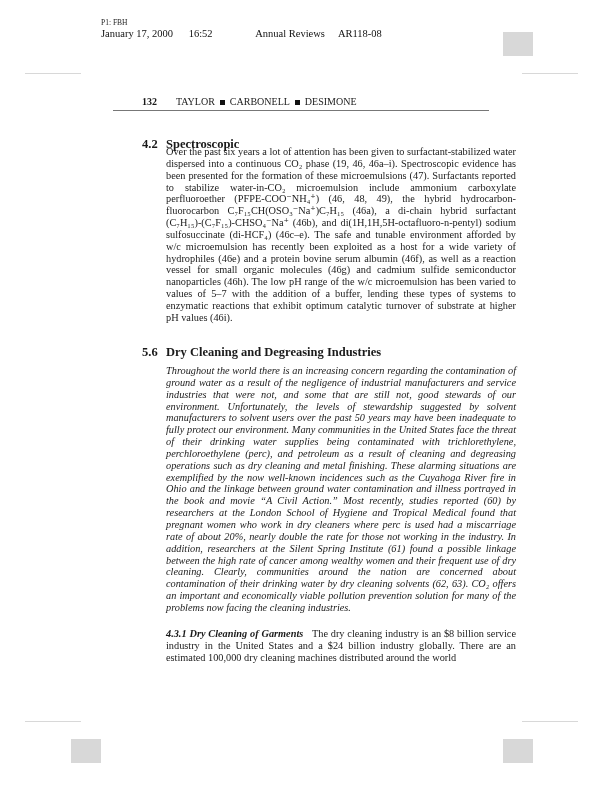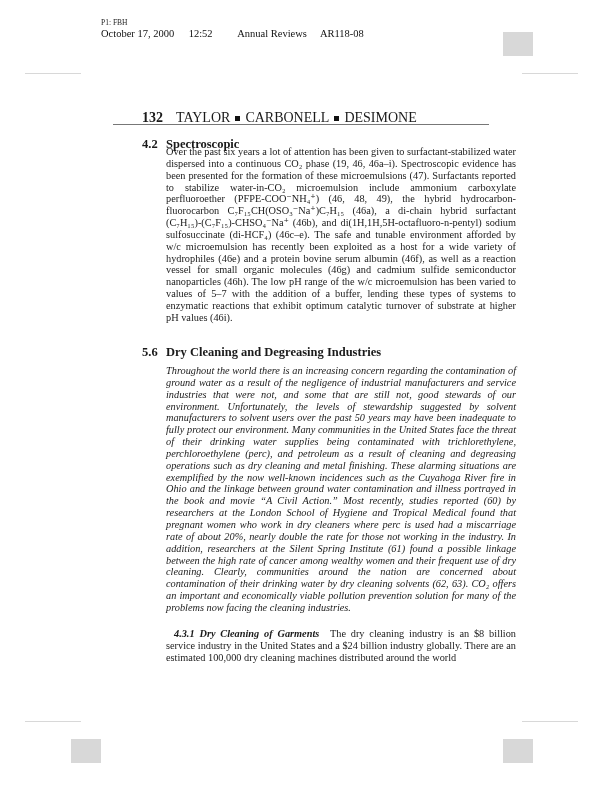--- a/index.html
+++ b/index.html
@@ -4,46 +4,46 @@
   <style>
     html, body { margin: 0; padding: 0; background: #ffffff; }
     body { width: 612px; height: 792px; position: relative; overflow: hidden;
            font-family: "Liberation Serif", "DejaVu Serif", serif; color: #1a1a1a; }
     .abs { position: absolute; padding-left: 29px; }
     .proof-id { left: 72px; top: 18px; font-size: 7.5px; color: #222; }
     .proof-line { left: 72px; top: 28px; font-size: 10.5px; color: #111; white-space: nowrap; }
     .proof-line span { display: inline-block; }
     .proof-line .date { width: 85px; }
     .proof-line .time { width: 46px; }
-    .proof-line .pub { width: 80px; }
+    .proof-line .pub { width: 80px; margin-left: 18px; }
     .crop { background: #d8d8d8; }
-    .running-head { left: 113px; top: 110px; width: 347px; height: 14px; border-bottom: 1px solid #777; font-size: 14px; white-space: nowrap; }
+    .running-head { left: 113px; top: 96px; width: 347px; height: 14px; border-bottom: 1px solid #777; font-size: 10px; white-space: nowrap; }
     .running-head .pageno { font-weight: bold; display: inline-block; width: 34px; }
     .running-head .sq { display: inline-block; width: 5px; height: 5px; background: #111; margin: 0 5px 1px 5px; vertical-align: middle; }
     .heading { font-size: 12.5px; font-weight: bold; white-space: nowrap; }
     .heading .num { display: inline-block; width: 24px; }
     .body-text { left: 137px; width: 350px; font-size: 10.3px; line-height: 11.85px; text-align: justify; hyphens: manual; }
     .body-text p { margin: 0; }
-    .subhead { font-weight: bold; font-style: italic; margin-right: 6px; margin-left: 8px; }
+    .subhead { font-weight: bold; font-style: italic; margin-right: 6px; }
   </style>
 </head>
 <body>
 
 <div class="abs crop" style="left:25px;top:73px;width:27px;height:1px;"></div>
 <div class="abs crop" style="left:522px;top:73px;width:27px;height:1px;"></div>
 <div class="abs crop" style="left:503px;top:32px;width:1px;height:24px;"></div>
 <div class="abs crop" style="left:25px;top:721px;width:27px;height:1px;"></div>
 <div class="abs crop" style="left:522px;top:721px;width:27px;height:1px;"></div>
 <div class="abs crop" style="left:71px;top:739px;width:1px;height:24px;"></div>
 <div class="abs crop" style="left:503px;top:739px;width:1px;height:24px;"></div>
 
 <div class="abs proof-id">P1: FBH</div>
 <div class="abs proof-line">
-  <span class="date">October 17, 2000</span>
-  <span class="time">12:52</span>
+  <span class="date">January 17, 2000</span>
+  <span class="time">16:52</span>
   <span class="pub">Annual Reviews</span>
   <span class="code">AR118-08</span>
 </div>
 
 <div class="abs running-head">
   <span class="pageno">132</span><span>TAYLOR</span><span class="sq"></span><span>CARBONELL</span><span class="sq"></span><span>DESIMONE</span>
 </div>
 
 <div class="abs heading" style="left:113px;top:137px;">
   <span class="num">4.2</span><span>Spectroscopic</span>

